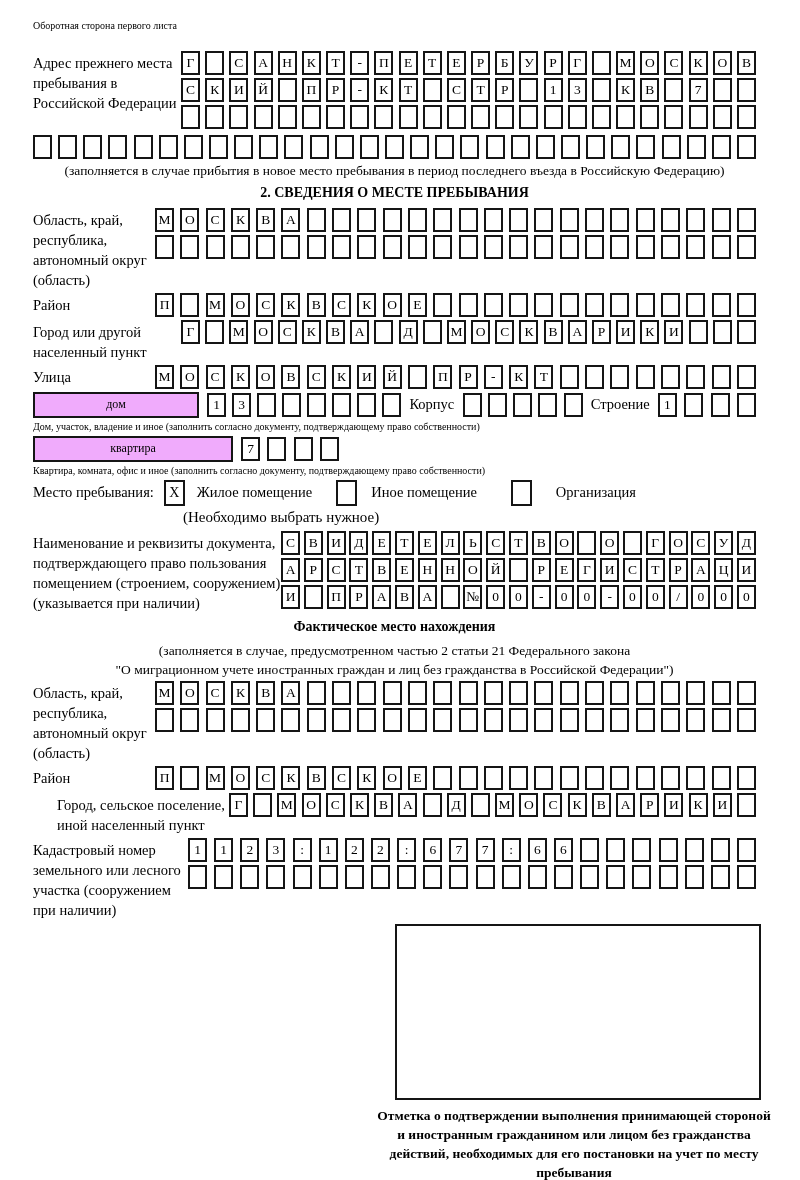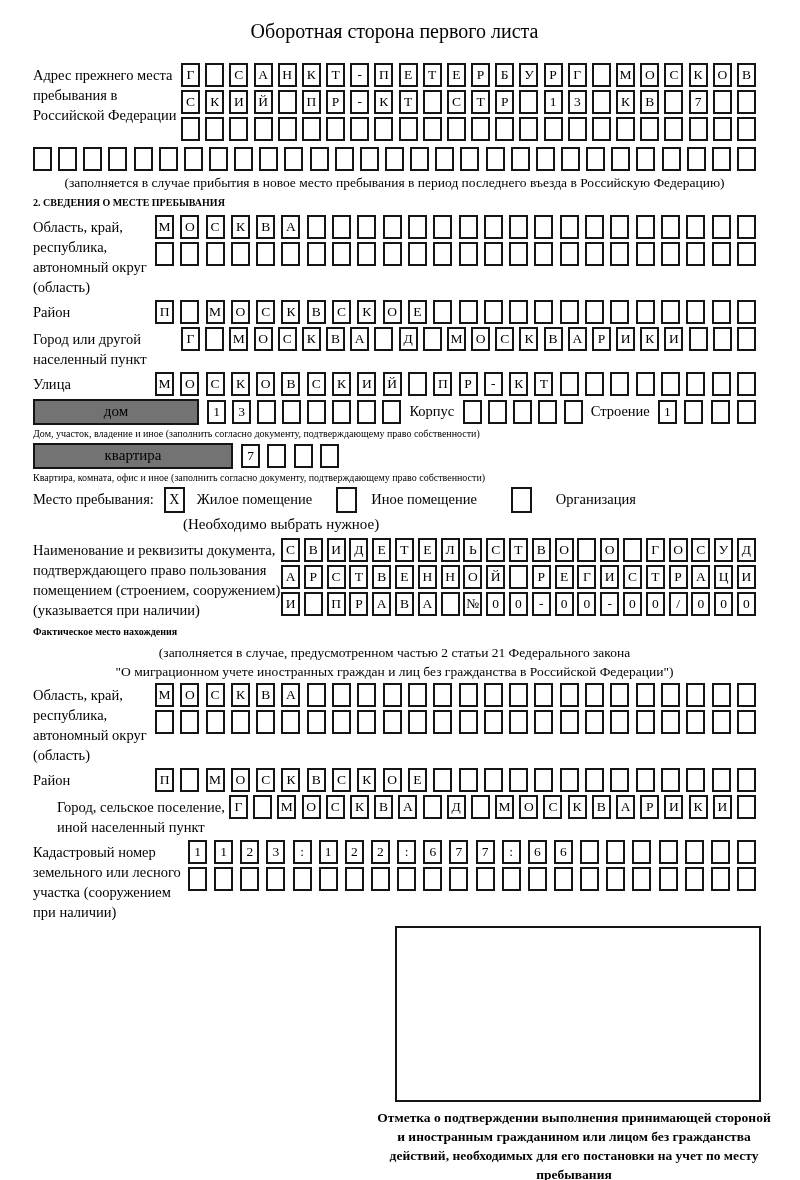--- a/index.html
+++ b/index.html
@@ -4,44 +4,44 @@
 <style>
   * { box-sizing: border-box; margin: 0; padding: 0; }
   body { background: #ffffff; }
   .page {
     width: 800px; height: 1180px;
     background: #ffffff; color: #000;
     font-family: "Liberation Serif", "DejaVu Serif", serif;
     padding: 20px 44px 0 33px;
     position: relative; overflow: hidden;
   }
-  .hdr { text-align: center; font-size: 20px; margin-bottom: 20px; }
+  .hdr { text-align: left; font-size: 10px; margin-bottom: 20px; }
 
   .frow { display: flex; align-items: flex-start; margin-bottom: 3px; }
   .flabel { font-size: 14.5px; line-height: 1.38; flex-shrink: 0; padding-top: 2px; }
   .w148 { width: 148px; } .w122 { width: 122px; } .w172 { width: 172px; margin-left: 24px; } .w155 { width: 155px; }
   .w240 { width: 248px; }
   .col { flex: 1; display: flex; flex-direction: column; }
   .col .boxrow { margin-bottom: 3px; }
 
   .boxrow { display: flex; justify-content: space-between; }
   .cell {
     width: 19px; height: 24px; border: 2px solid #151515;
     display: flex; align-items: center; justify-content: center;
     font-size: 13.5px; line-height: 1; background: #fff; flex-shrink: 0;
   }
   .wfull { width: 100%; }
   .wide-row { width: 723px; margin-bottom: 3px; }
 
   .note { font-size: 13.5px; text-align: center; margin-bottom: 2px; line-height: 1.3; }
-  .title { font-size: 10px; font-weight: bold; text-align: left; margin: 5px 0 7px 0; }
+  .title { font-size: 14px; font-weight: bold; text-align: center; margin: 5px 0 7px 0; }
 
   .labelbox {
     border: 2px solid #151515; height: 26px; display: flex;
-    align-items: center; justify-content: center; font-size: 15px; background: #737373; flex-shrink: 0;
+    align-items: center; justify-content: center; font-size: 12px; background: #f0abfc; flex-shrink: 0;
   }
   .inline-row { display: flex; align-items: center; margin-bottom: 3px; }
   .inline-label { font-size: 14.5px; flex-shrink: 0; }
   .caption { font-size: 10px; margin: 1px 0 4px 0; }
 
   .cbox {
     width: 21px; height: 26px; border: 2px solid #151515; background: #fff;
     display: flex; align-items: center; justify-content: center;
     font-size: 14px; flex-shrink: 0;
   }

